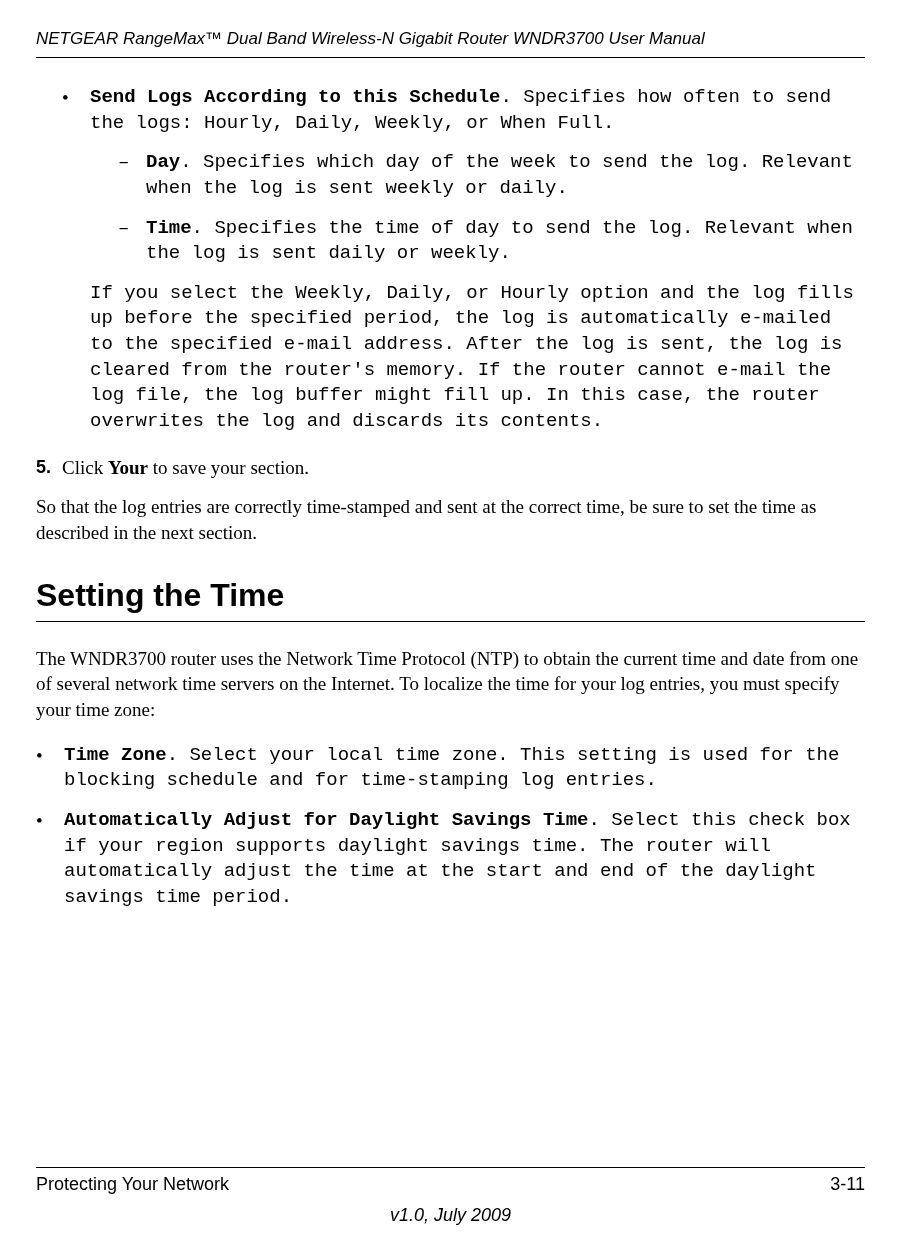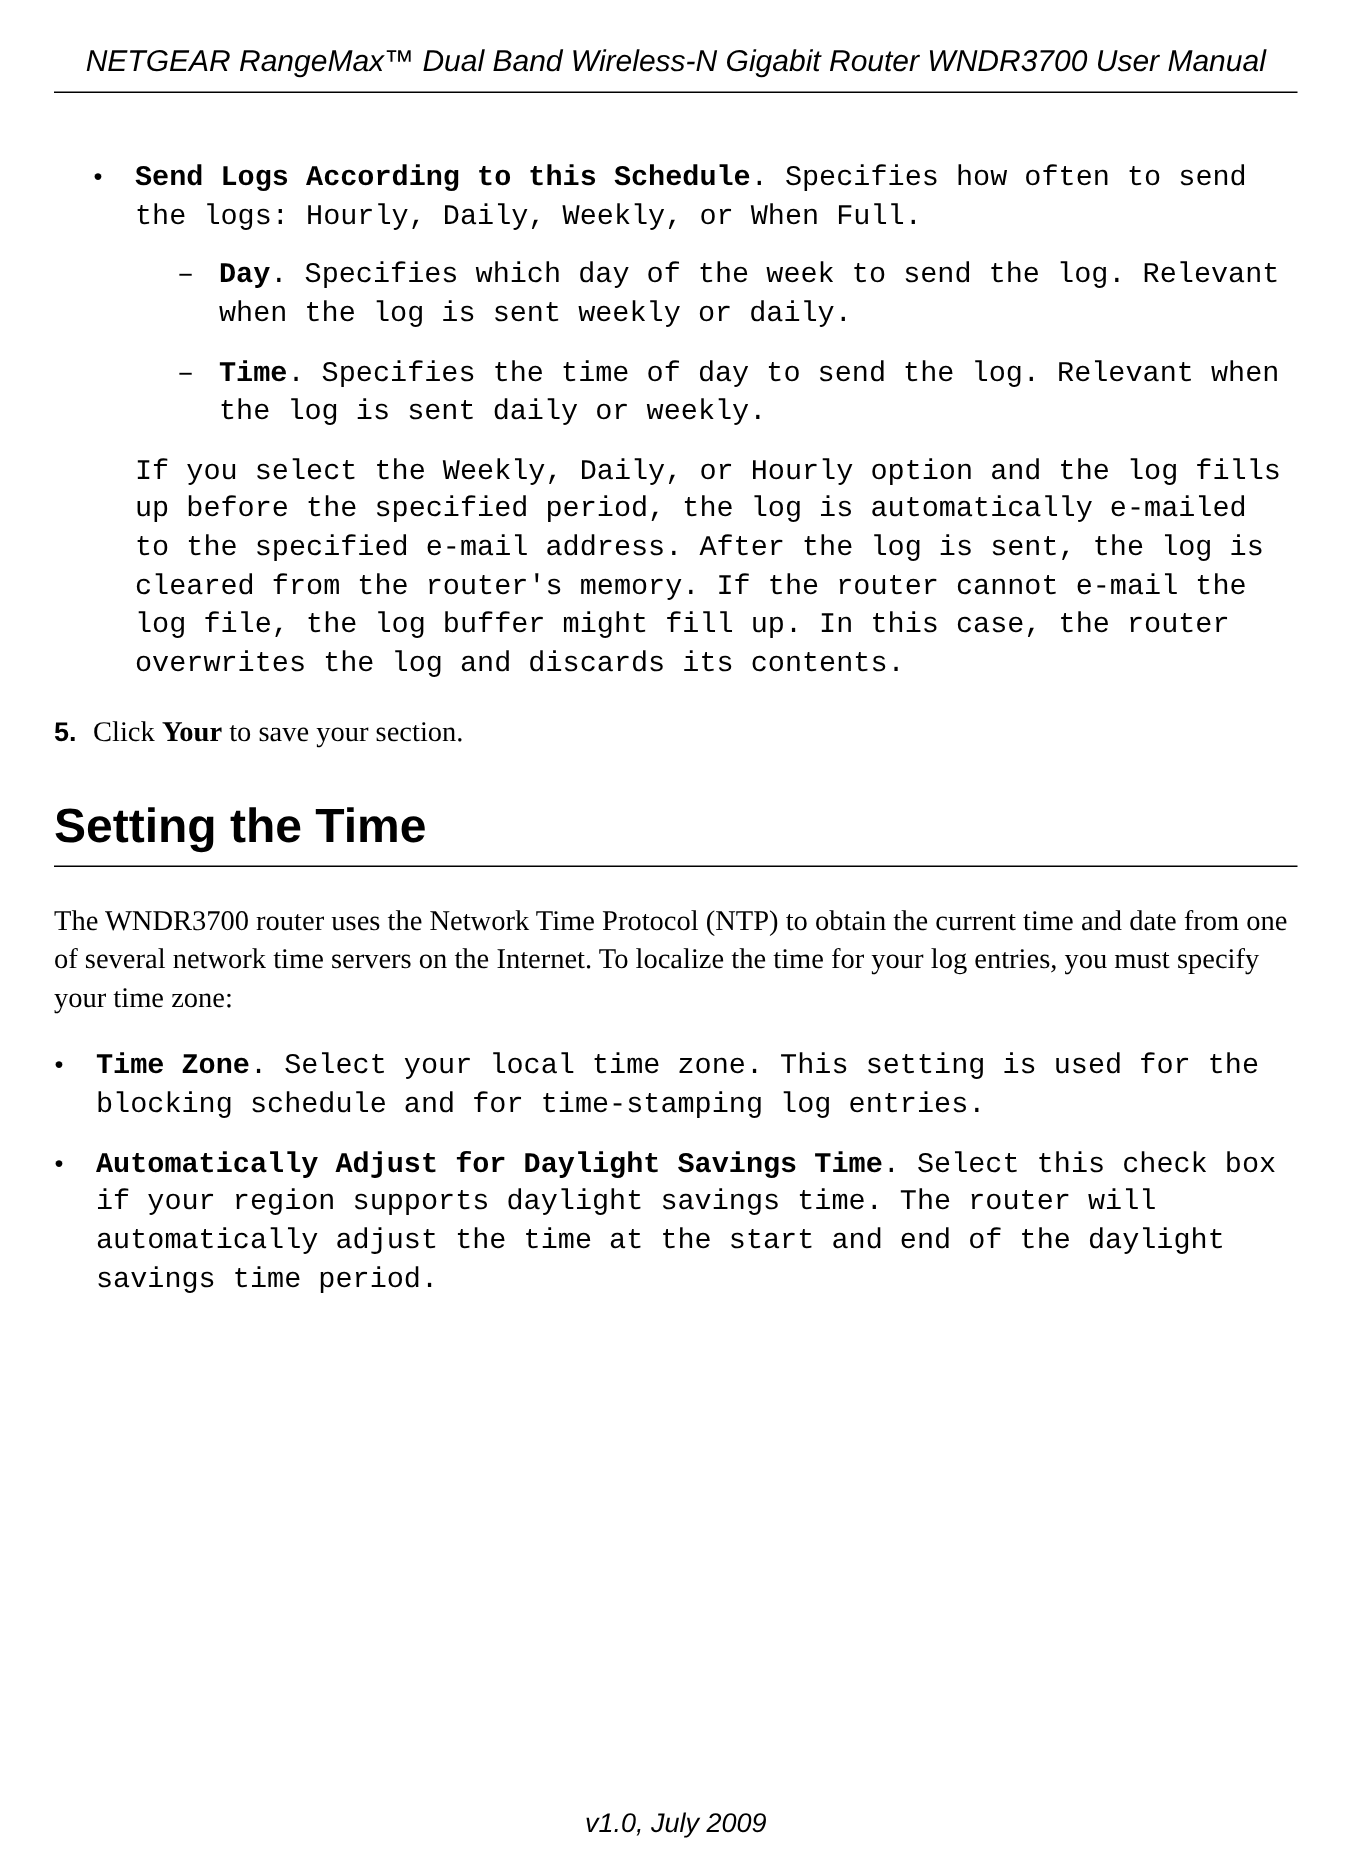--- a/index.html
+++ b/index.html
@@ -12,27 +12,27 @@
     background: #fff;
     width: 901px;
   }
   .page {
     padding: 28px 36px 20px 36px;
     box-sizing: border-box;
     min-height: 1247px;
     position: relative;
   }
   .doc-header {
-    text-align: center;
+    text-align: left;
     font-style: italic;
     font-family: Arial, Helvetica, sans-serif;
-    font-size: 20px;
+    font-size: 17px;
     padding-bottom: 6px;
     border-bottom: 1.5px solid #000;
-    margin-bottom: 44px;
+    margin-bottom: 27px;
   }
   .list-block {
     margin-left: 26px;
   }
   .bullet-row {
     display: flex;
     margin-bottom: 14px;
   }
   .bullet-mark {
     width: 28px;
@@ -132,36 +132,41 @@
     </div>
   </div>
 
   <div class="num-row">
     <div class="num-mark">5.</div>
     <div>
       <span>Click </span><span class="b">Your</span><span> to save your section.</span>
     </div>
   </div>
 
+  <div class="body-para">So that the log entries are correctly time-stamped and sent at the correct time, be sure to set the time as described in the next section.</div>
 
   <h2 class="section">Setting the Time</h2>
 
   <div class="body-para" style="margin-top:24px;">The WNDR3700 router uses the Network Time Protocol (NTP) to obtain the current time and date from one of several network time servers on the Internet. To localize the time for your log entries, you must specify your time zone:</div>
 
   <div class="bullet-row">
     <div class="bullet-mark">•</div>
     <div class="bullet-body">
       <span class="b">Time Zone</span><span>. Select your local time zone. This setting is used for the blocking schedule and for time-stamping log entries.</span>
     </div>
   </div>
 
   <div class="bullet-row">
     <div class="bullet-mark">•</div>
     <div class="bullet-body">
       <span class="b">Automatically Adjust for Daylight Savings Time</span><span>. Select this check box if your region supports daylight savings time. The router will automatically adjust the time at the start and end of the daylight savings time period.</span>
     </div>
   </div>
 
   <div class="footer">
+    <div class="footer-line">
+      <span>Protecting Your Network</span>
+      <span>3-11</span>
+    </div>
     <div class="footer-version">v1.0, July 2009</div>
   </div>
 
 </div>
 
 </body></html>

